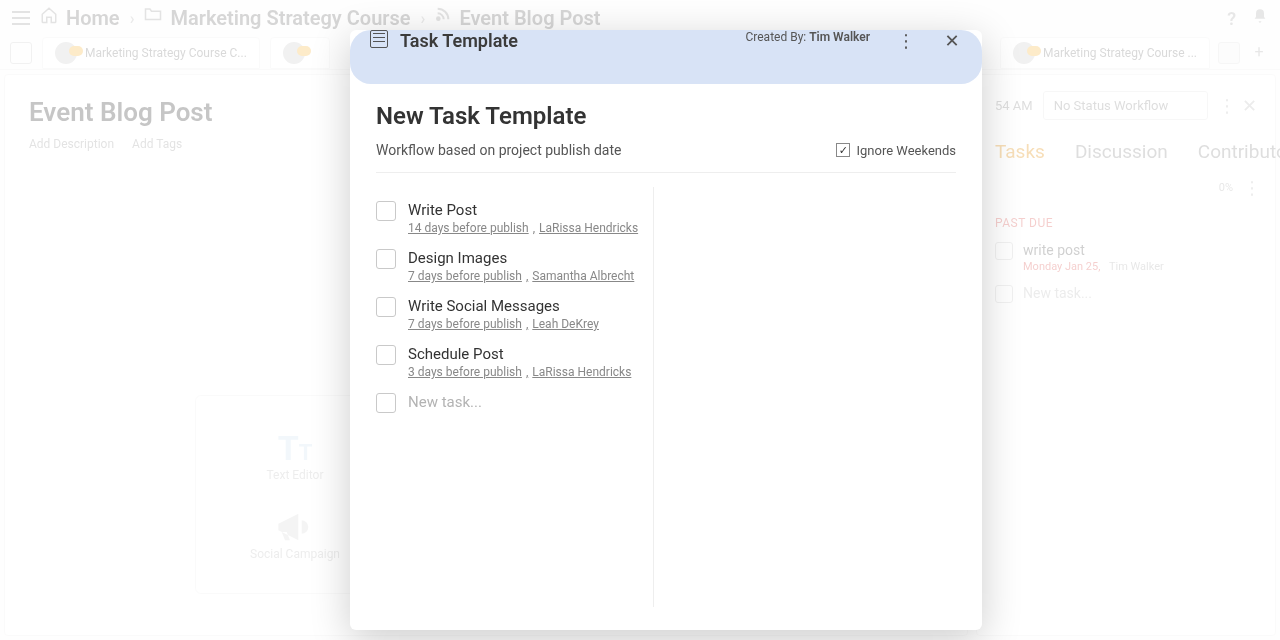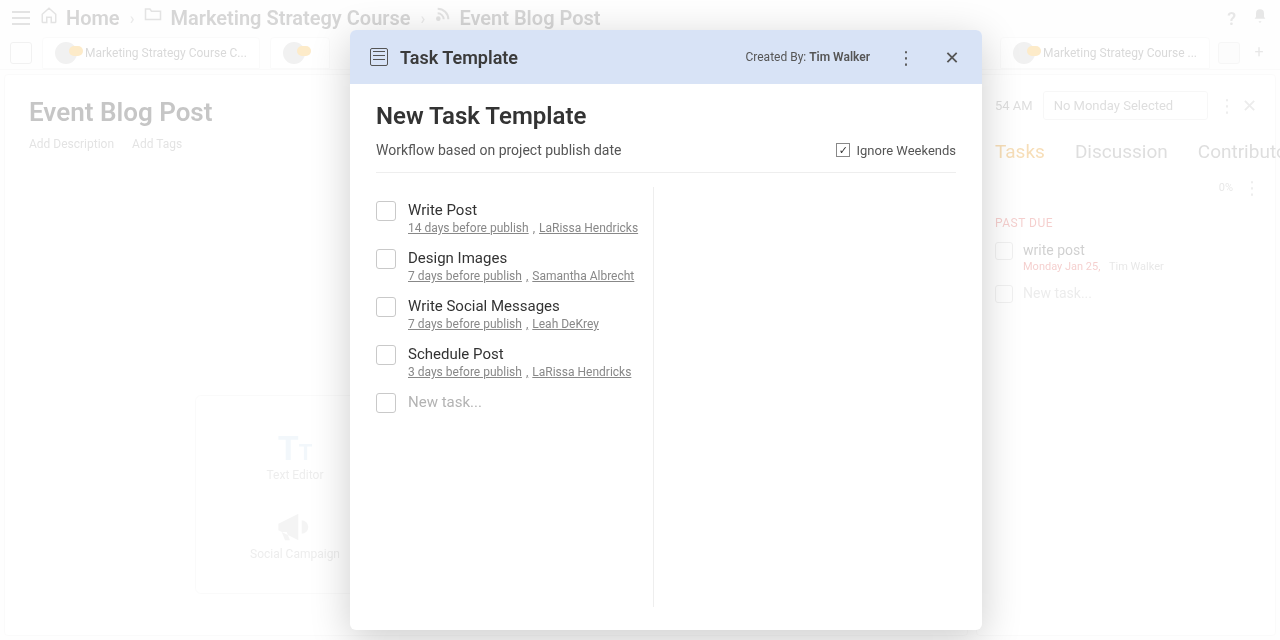--- a/index.html
+++ b/index.html
@@ -46,21 +46,21 @@
   .task-sub { font-size:11px; margin-top:2px;}
   .task-sub .date { color:#d9534f; margin-right:6px;}
   .task-sub .assn { color:#aaa;}
   .new-task { color:#bbb; font-size:14px;}
 
   
   .dim { position:absolute; inset:0; background:rgba(255,255,255,0.72);}
 
   
   .modal { position:absolute; left:350px; top:30px; width:632px; height:600px; background:#fff; border-radius:6px; box-shadow:0 10px 40px rgba(0,0,0,.2); overflow:hidden;}
-  .modal-head { background:#d8e3f6; height:54px; display:flex; align-items:center; padding:0 20px; gap:12px;}
+  .modal-head { background:#d8e3f6; height:54px; display:flex; padding:0 20px; gap:12px;border-radius:21px;}
   .modal-head .title { font-size:18px; font-weight:600; color:#3b3b3b;}
   .modal-head .spacer { flex:1;}
   .created { font-size:12px; color:#555;}
   .head-icon { width:20px; text-align:center; color:#555; cursor:pointer;}
   .temp-icon { width:18px; height:18px; border:1.5px solid #555; border-radius:2px; display:inline-block; position:relative;}
   .temp-icon::before { content:""; position:absolute; left:2px; top:2px; right:2px; bottom:2px;
     background: repeating-linear-gradient(#555 0 1px, transparent 1px 4px);}
   .modal-body { padding:18px 26px;}
   .tpl-title { font-size:24px; font-weight:600; color:#333; margin-bottom:12px;}
   .tpl-row2 { display:flex; justify-content:space-between; border-bottom:1px solid #eee; padding-bottom:14px; font-size:14px; color:#555;}
@@ -162,21 +162,21 @@
               </svg>
           </div>
           <div>Social Campaign</div>
         </div>
       </div>
     </div>
 
     <div class="col-right">
       <div class="right-head">
         <span>54 AM</span>
-        <div class="status-pill">No Monday Selected</div>
+        <div class="status-pill">No Status Workflow</div>
         <span class="dots">⋮</span>
         <span class="close-x">✕</span>
       </div>
       <div class="right-tabs">
         <span class="active">Tasks</span>
         <span>Discussion</span>
         <span>Contributors</span>
       </div>
       <div class="prog-row">
         <span>0%</span>

